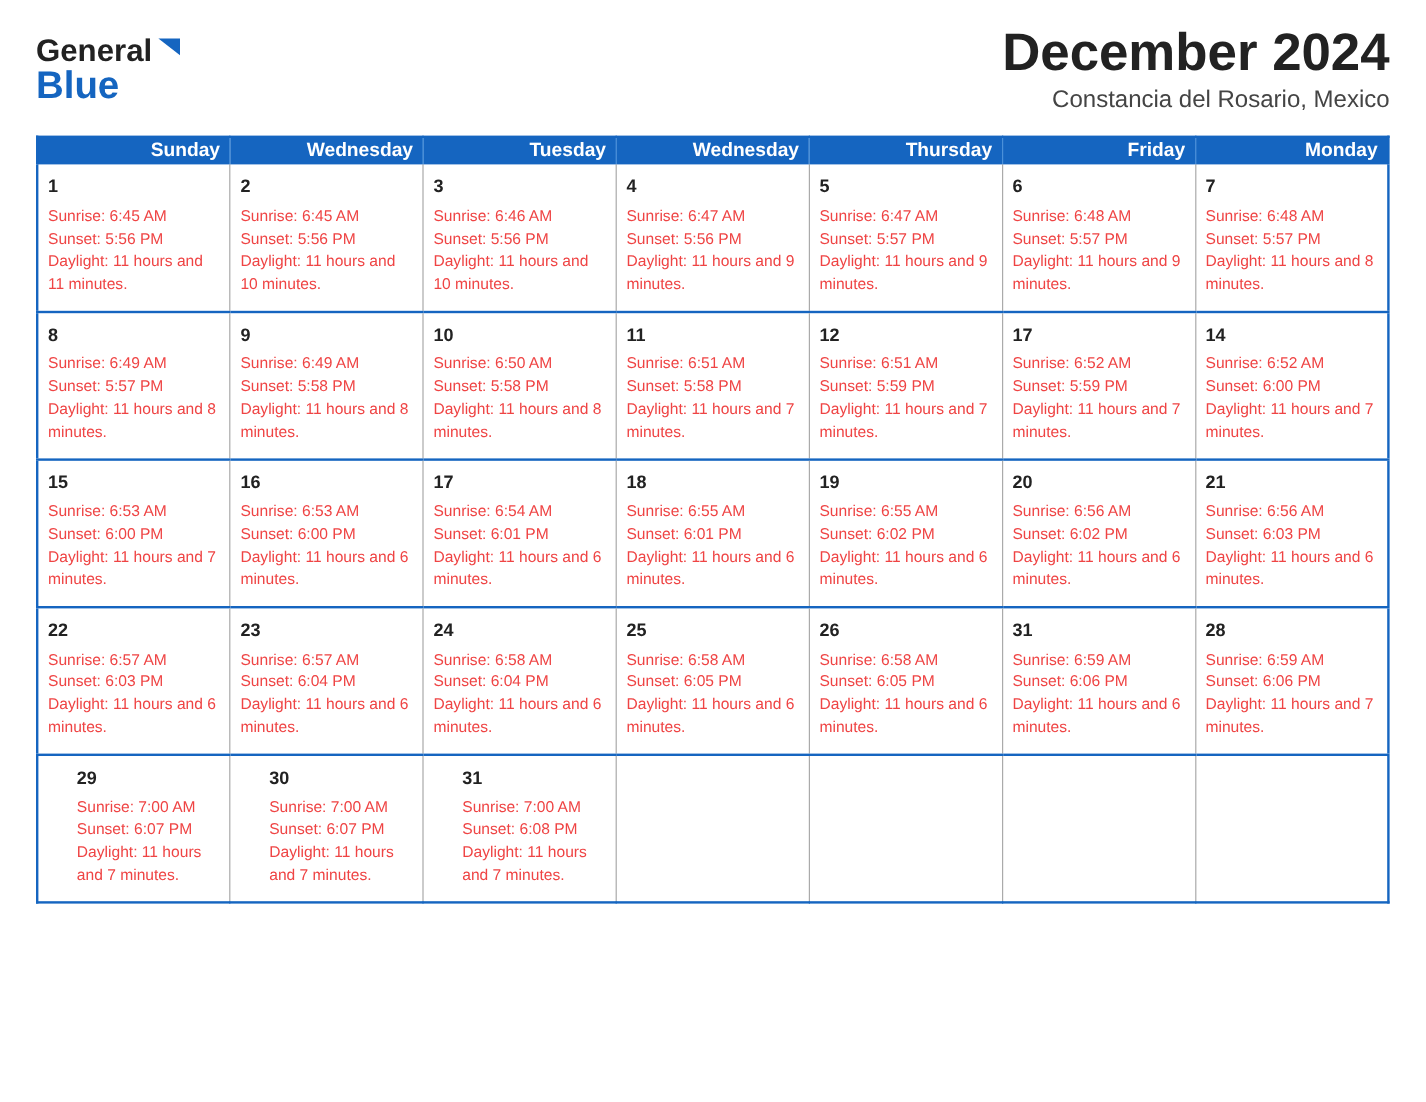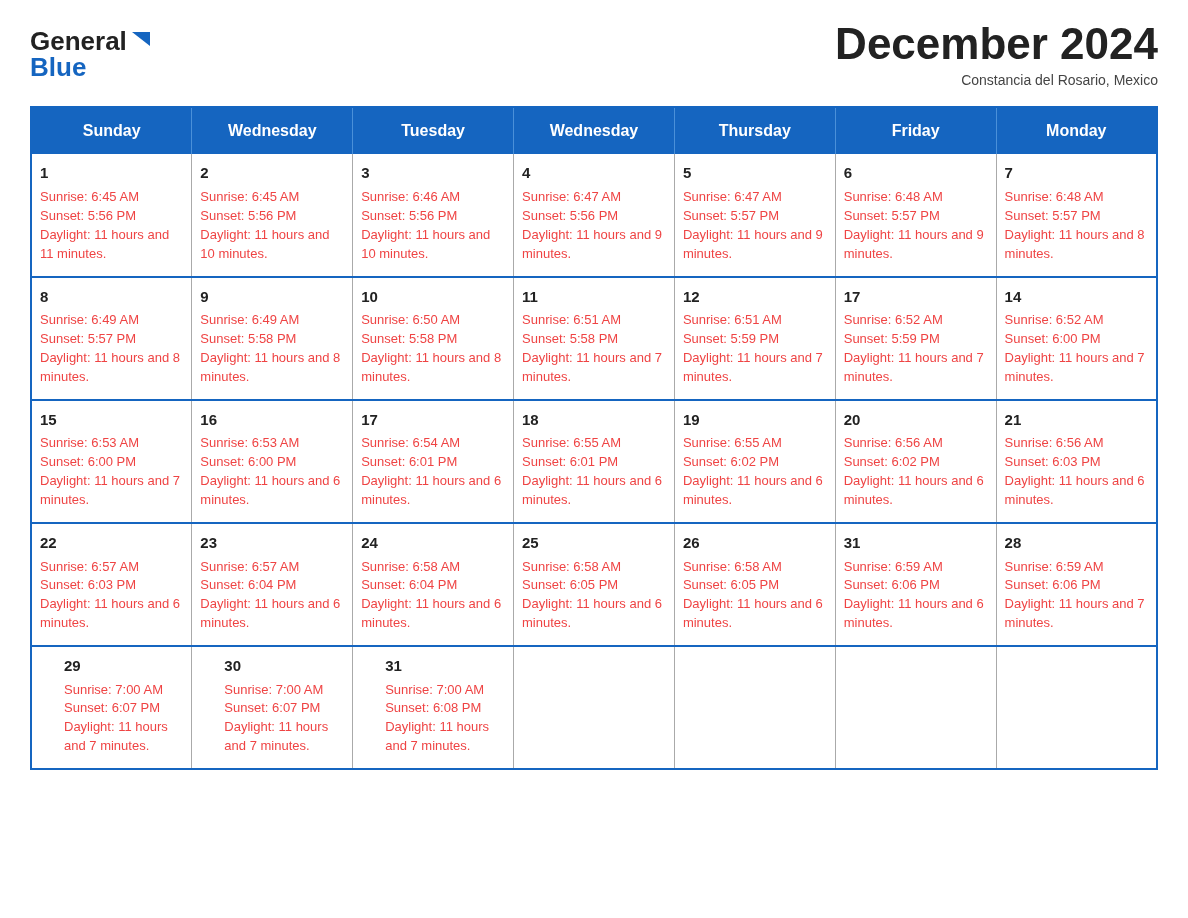--- a/index.html
+++ b/index.html
@@ -23,55 +23,55 @@
       align-items: flex-start;
       padding-top: 8px;
     }
     .logo-general {
       font-size: 26px;
       font-weight: bold;
       color: #222;
       line-height: 1;
     }
     .logo-blue {
-      font-size: 26px;
+      font-size: 32px;
       font-weight: bold;
       color: #1565c0;
       line-height: 1;
     }
     .logo-line {
       display: flex;
       align-items: center;
     }
     .title-block {
       text-align: right;
     }
     .month-title {
       font-size: 44px;
       font-weight: bold;
       color: #222;
       line-height: 1.1;
     }
     .location {
-      font-size: 14px;
+      font-size: 20px;
       color: #444;
       margin-top: 4px;
     }
     .calendar-table {
       width: 100%;
       border-collapse: collapse;
       border: 2px solid #1565c0;
     }
     .calendar-table th {
       background-color: #1565c0;
       color: #fff;
       font-size: 16px;
       font-weight: bold;
-      padding: 14px 8px;
-      text-align: center;
+      padding: 2px 8px;
+      text-align: right;
       border-right: 1px solid #4a90d9;
     }
     .calendar-table th:last-child {
       border-right: none;
     }
     .calendar-table td {
       vertical-align: top;
       padding: 8px 8px 12px 8px;
       border-right: 1px solid #aaa;
       border-bottom: 2px solid #1565c0;

